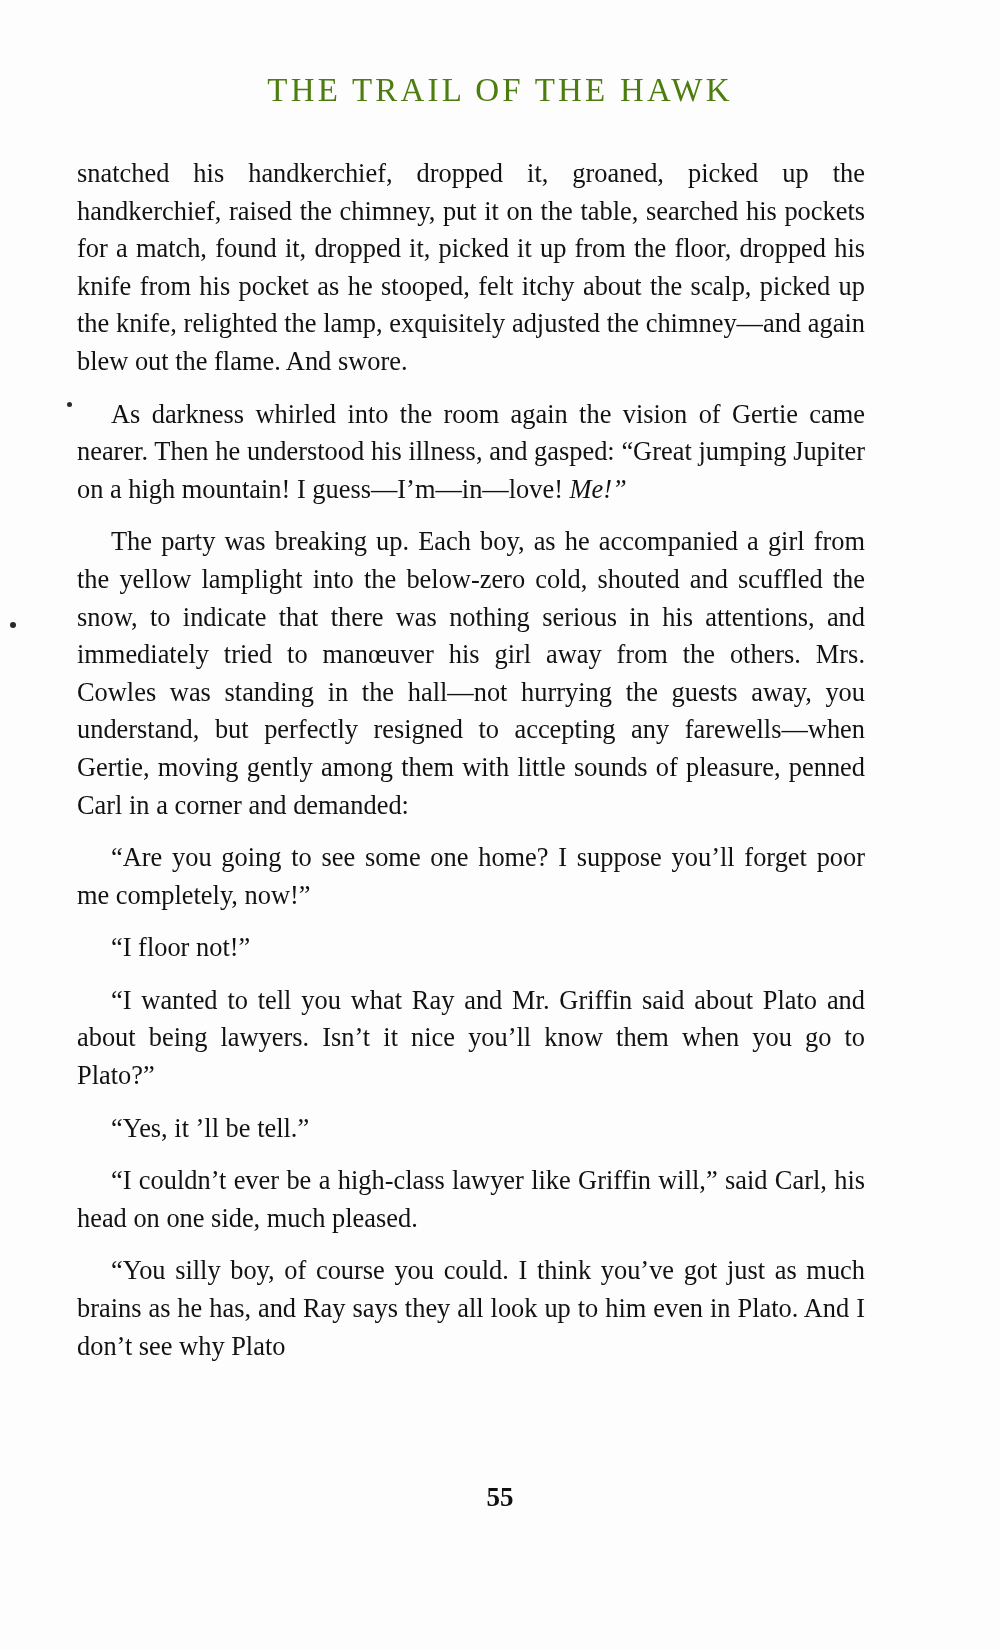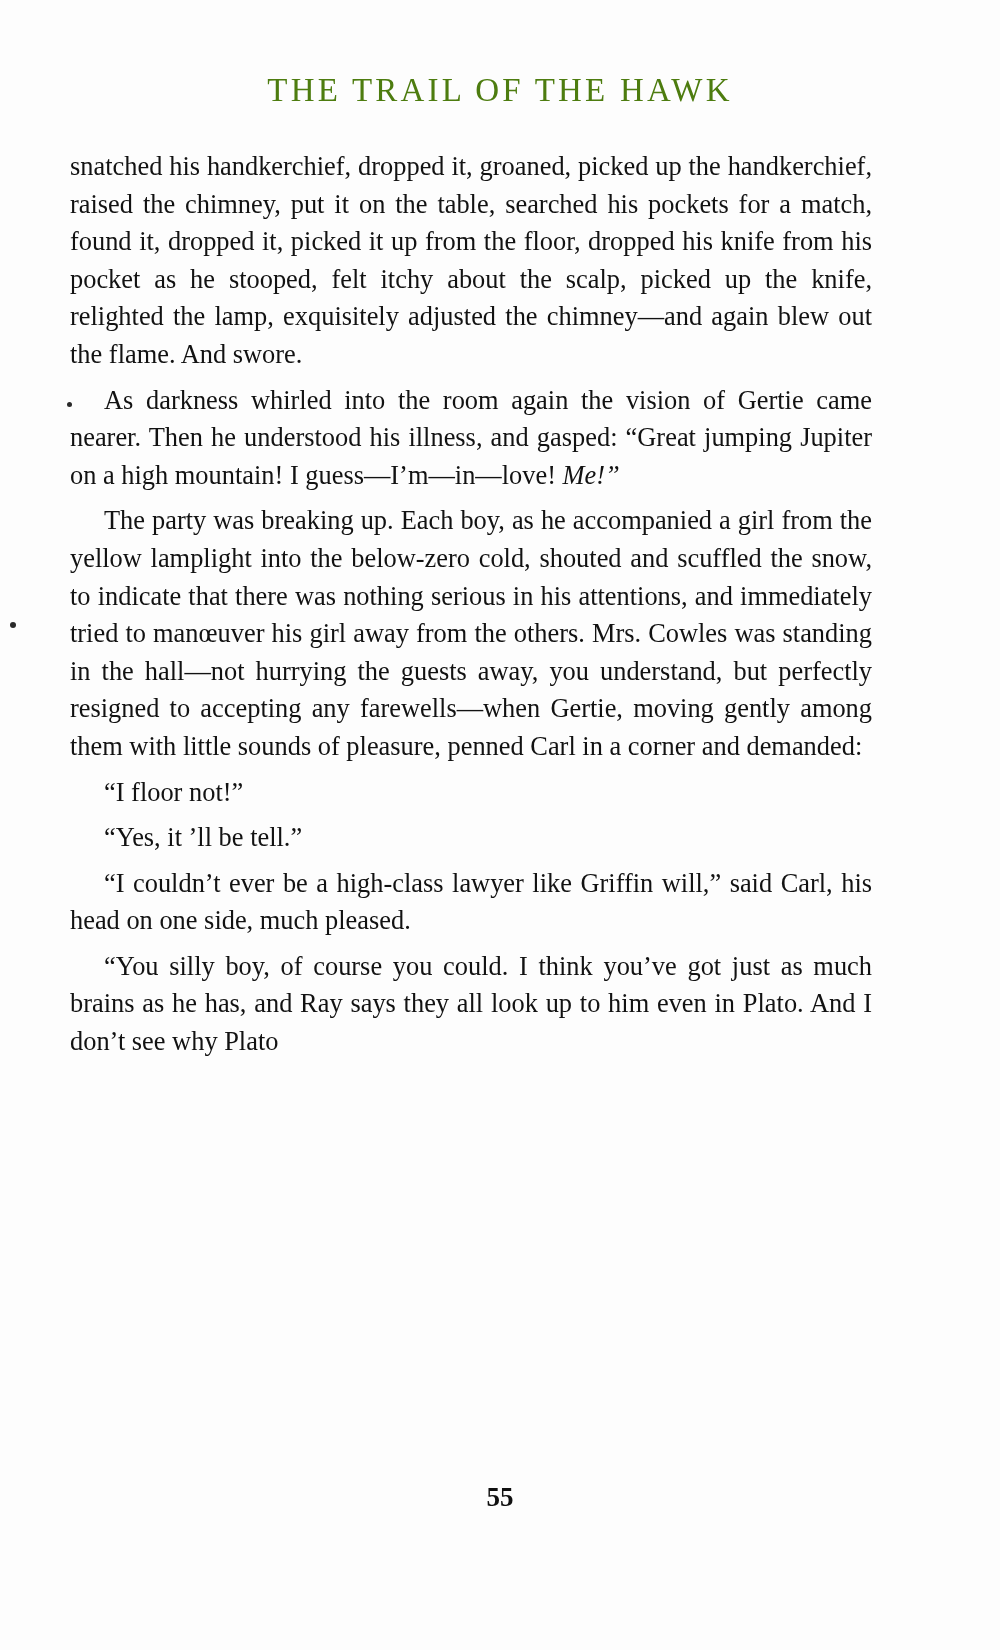--- a/index.html
+++ b/index.html
@@ -38,21 +38,21 @@
     position: absolute;
     top: 140px;
     left: 62px;
     width: 818px;
     font-size: 26.4px;
     line-height: 37.6px;
     text-align: justify;
     color: #121212;
   }
   .body-text p {
-    margin: 8px;
+    margin: 15px;
     text-indent: 34px;
     text-align: justify;
   }
   .body-text p.noindent {
     text-indent: 0;
   }
   .body-text p i {
     font-style: italic;
   }
   .page-number {
@@ -77,21 +77,23 @@
 <body>
 
 <div class="page">
 
   <div class="running-head">THE TRAIL OF THE HAWK</div>
 
   <div class="body-text">
     <p class="noindent">snatched his handkerchief, dropped it, groaned, picked up the handkerchief, raised the chimney, put it on the table, searched his pockets for a match, found it, dropped it, picked it up from the floor, dropped his knife from his pocket as he stooped, felt itchy about the scalp, picked up the knife, relighted the lamp, exquisitely adjusted the chimney—and again blew out the flame.  And swore.</p>
     <p><span>As darkness whirled into the room again the vision of Gertie came nearer.  Then he understood his illness, and gasped: “Great jumping Jupiter on a high mountain! I guess—I’m—in—love!  </span><i>Me!”</i></p>
     <p>The party was breaking up.  Each boy, as he accompanied a girl from the yellow lamplight into the below-zero cold, shouted and scuffled the snow, to indicate that there was nothing serious in his attentions, and immediately tried to manœuver his girl away from the others.  Mrs. Cowles was standing in the hall—not hurrying the guests away, you understand, but perfectly resigned to accepting any farewells—when Gertie, moving gently among them with little sounds of pleasure, penned Carl in a corner and demanded:</p>
+    <p>“Are you going to see some one home?  I suppose you’ll forget poor me completely, now!”</p>
     <p>“I floor not!”</p>
+    <p>“I wanted to tell you what Ray and Mr. Griffin said about Plato and about being lawyers.  Isn’t it nice you’ll know them when you go to Plato?”</p>
     <p>“Yes, it ’ll be tell.”</p>
     <p>“I couldn’t ever be a high-class lawyer like Griffin will,” said Carl, his head on one side, much pleased.</p>
     <p>“You silly boy, of course you could.  I think you’ve got just as much brains as he has, and Ray says they all look up to him even in Plato.  And I don’t see why Plato</p>
   </div>
 
   <div class="speck speck-a"></div>
   <div class="speck speck-b"></div>
 
   <div class="page-number">55</div>
 </div>

